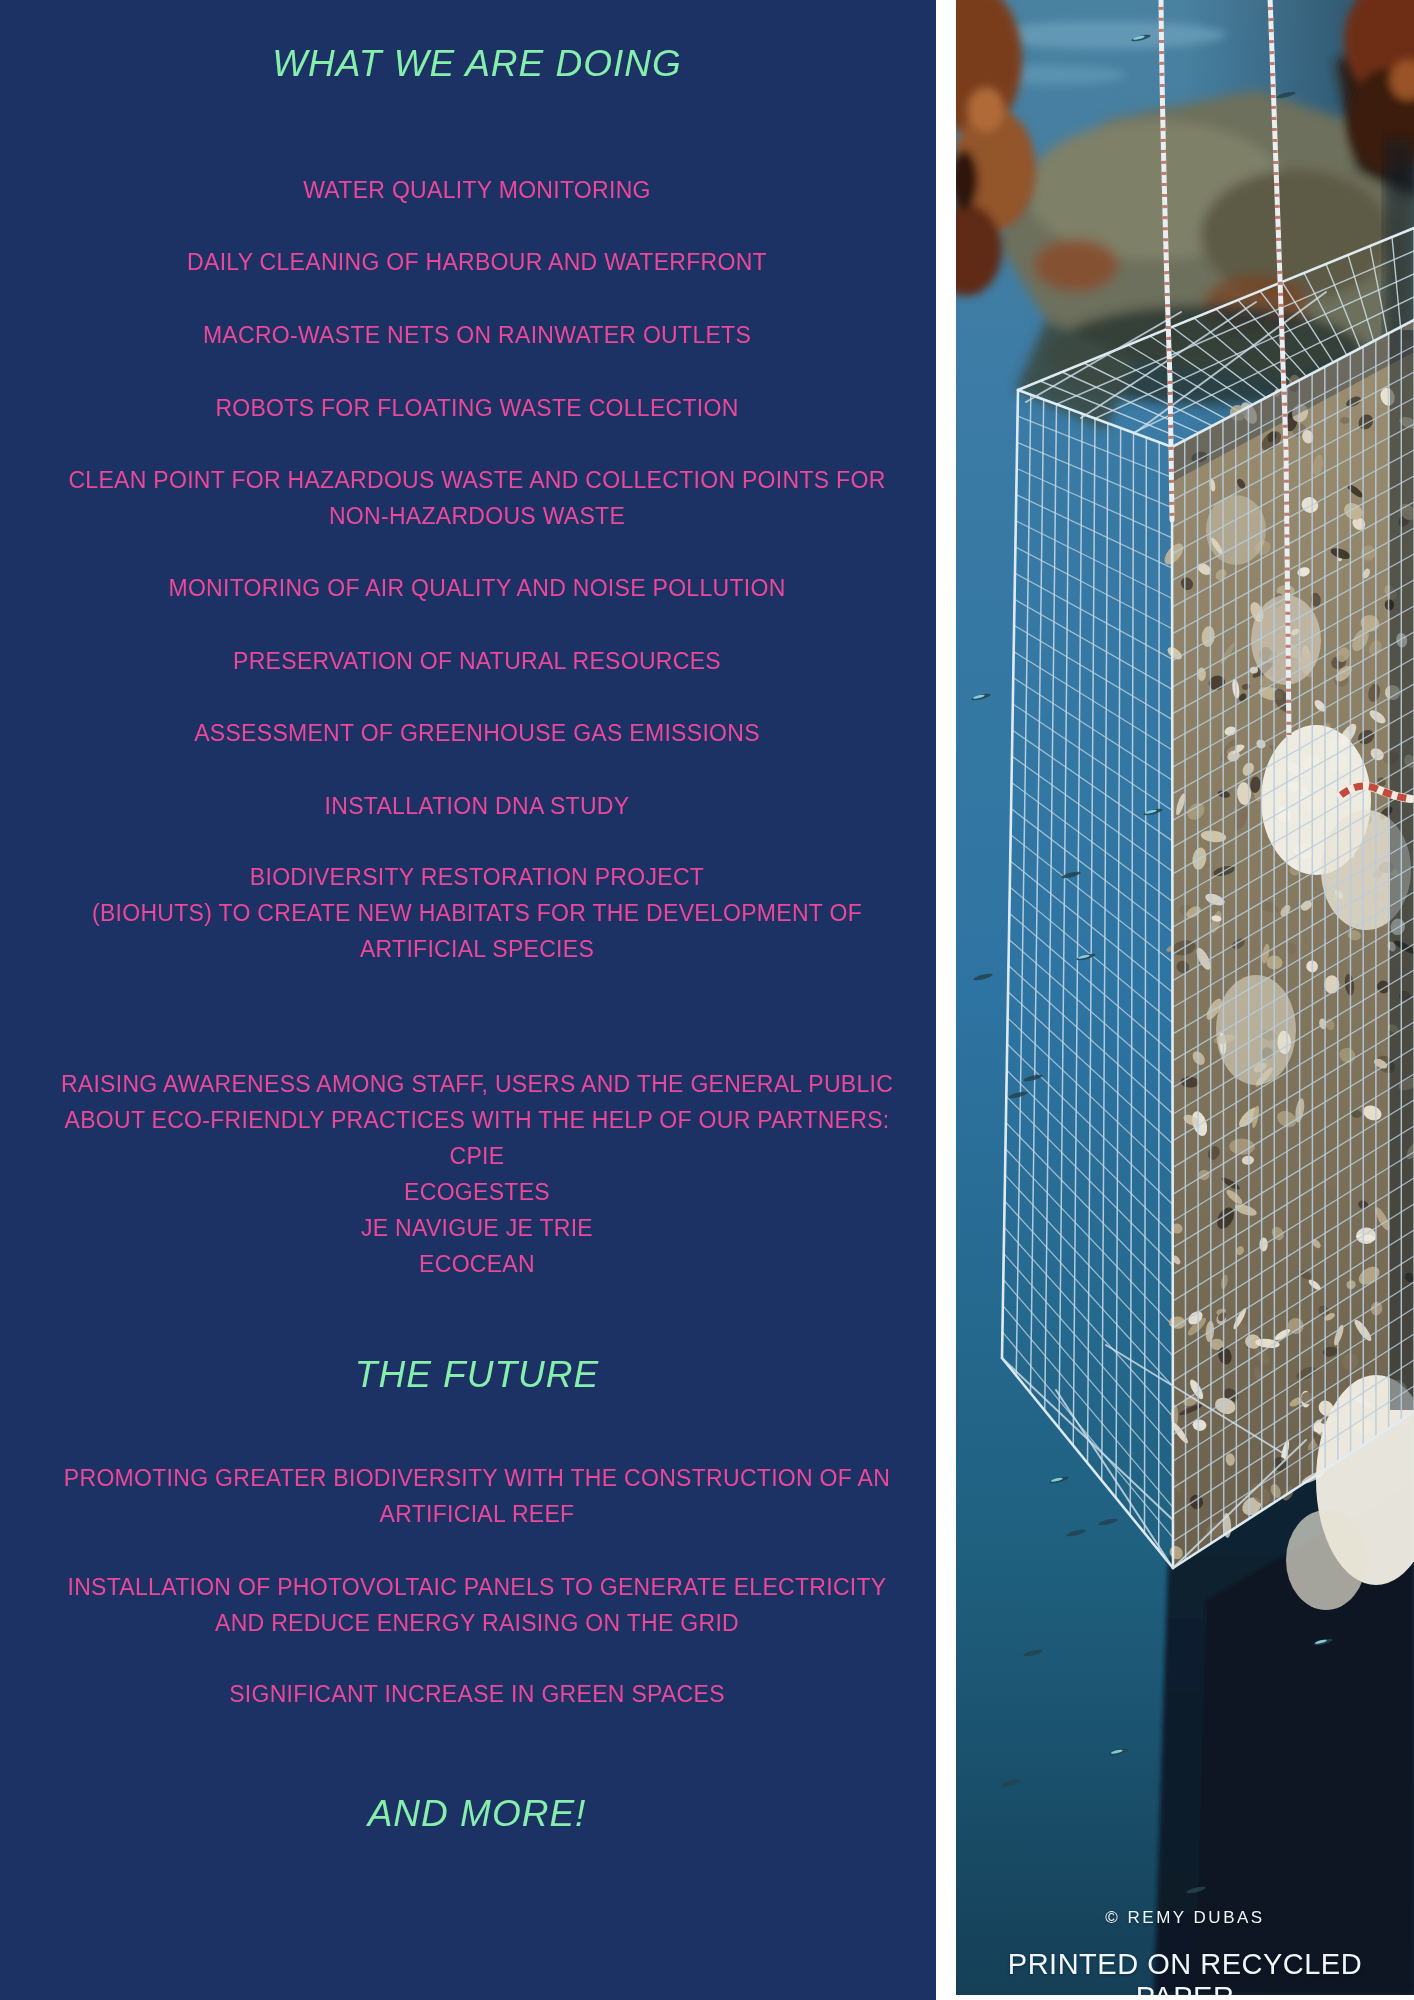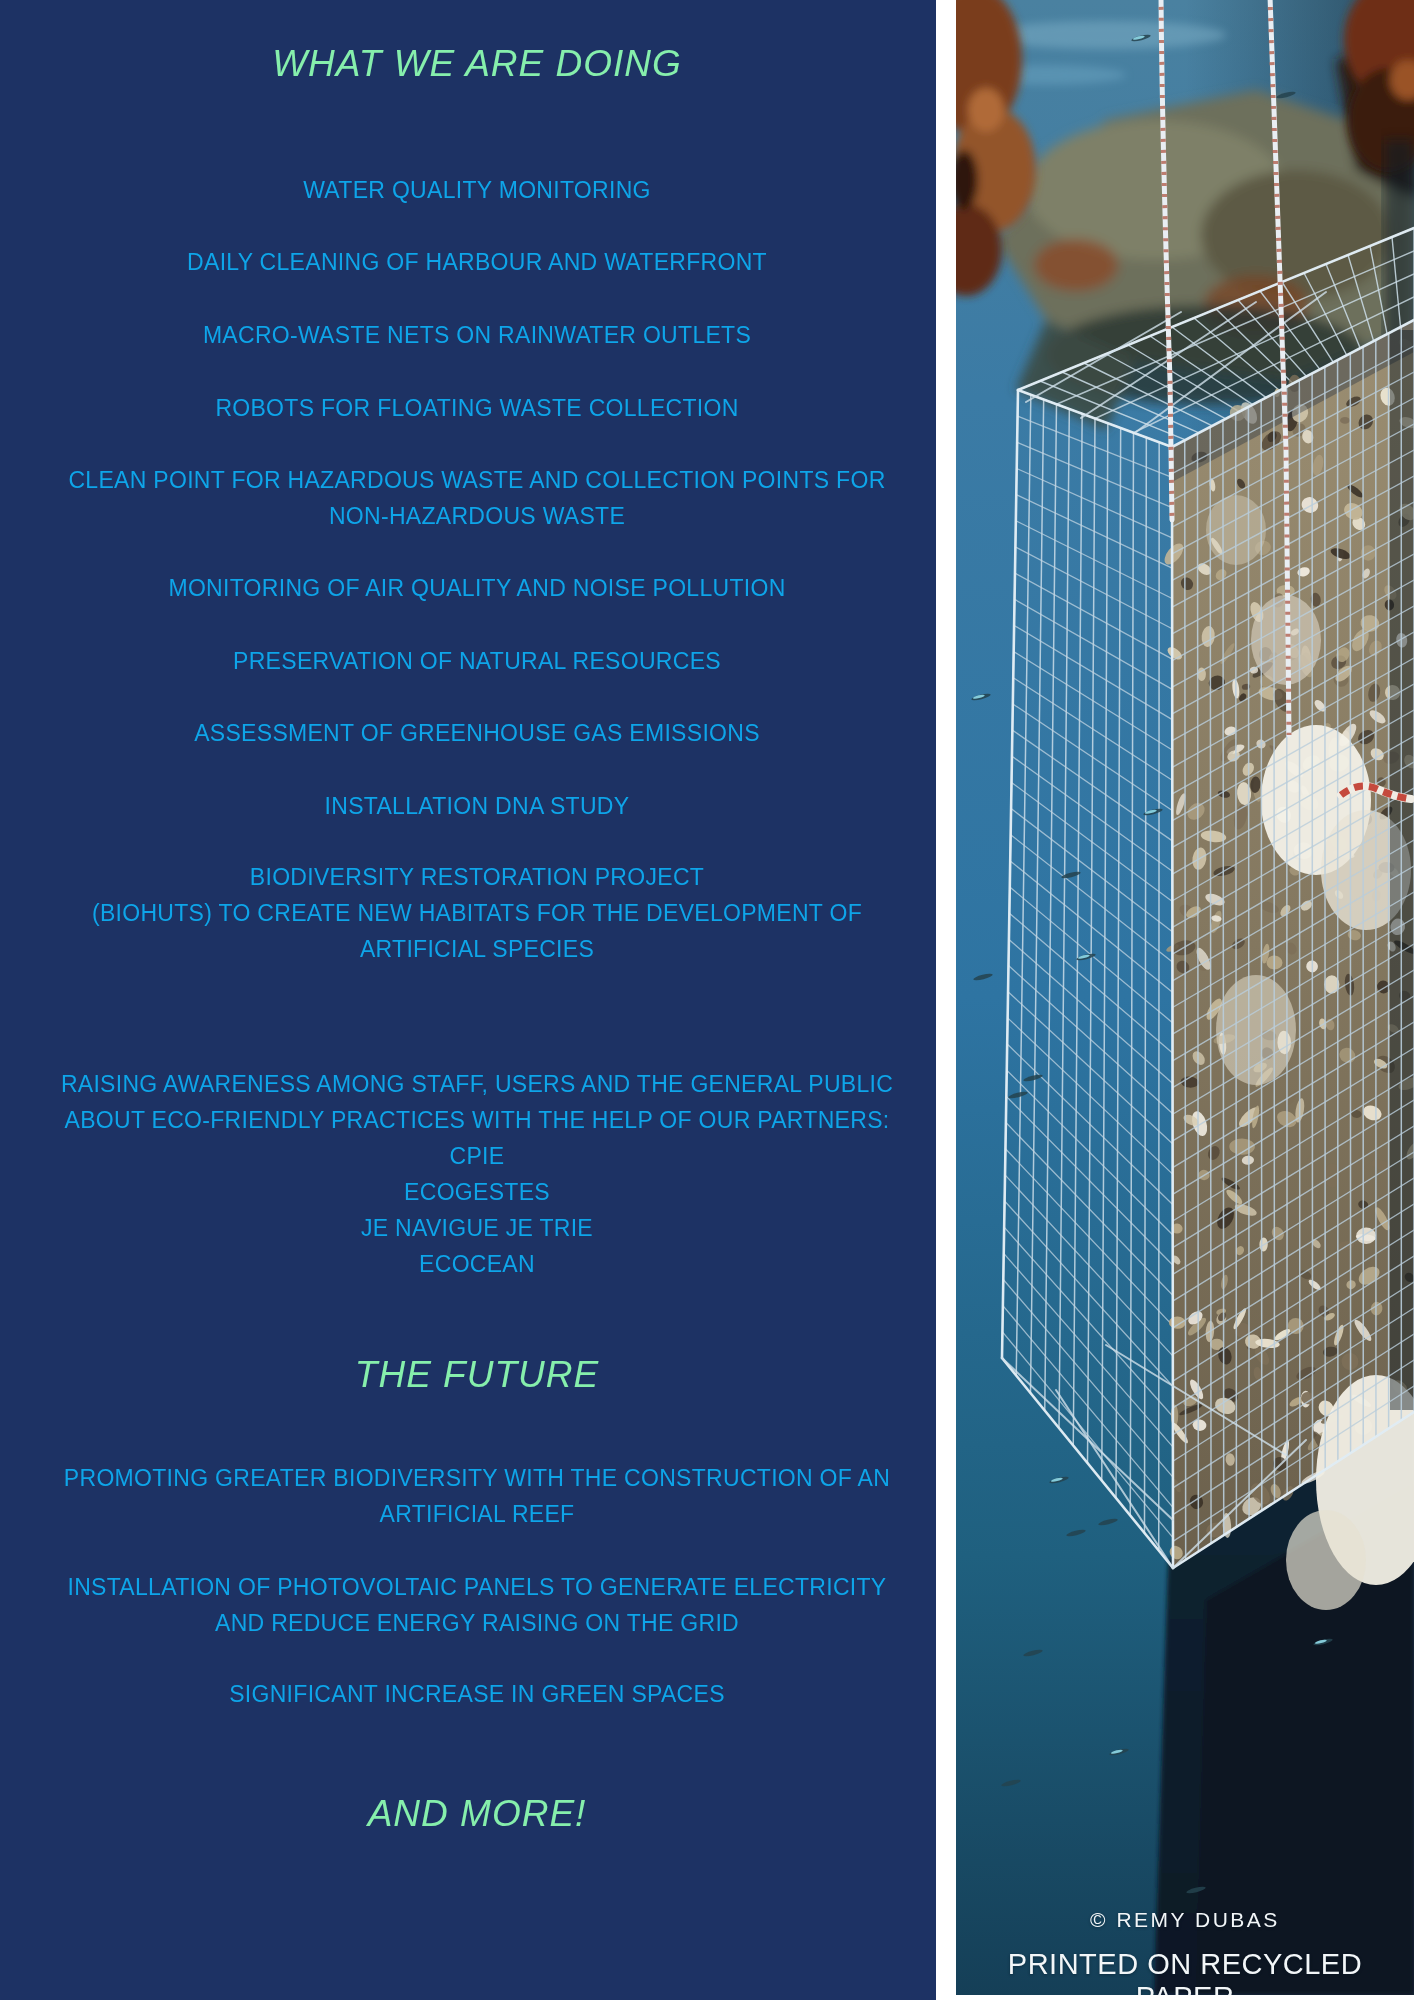--- a/index.html
+++ b/index.html
@@ -1,28 +1,28 @@
 <!DOCTYPE html>
 <html><head>
 <meta charset="utf-8">
 <style>
   html,body{margin:0;padding:0;background:#ffffff;}
   #page{position:relative;width:1414px;height:2000px;background:#ffffff;overflow:hidden;
         font-family:"Liberation Sans",sans-serif;}
   
   #panel{position:absolute;left:0;top:0;width:936px;height:2000px;background:#1d3264;}
-  .tb{position:absolute;left:0;width:954px;text-align:center;color:#0ea5e9;}
+  .tb{position:absolute;left:0;width:954px;text-align:center;color:#ec4899;}
   .line{font-size:23px;line-height:36px;letter-spacing:.3px;white-space:nowrap;}
   .heading{font-size:37px;line-height:46px;letter-spacing:1px;color:#86efac;white-space:nowrap;font-style:italic;}
   
   #photo{position:absolute;left:956px;top:0;width:458px;height:1995px;overflow:hidden;}
   #photo svg{position:absolute;left:0;top:0;}
   .photo-text{position:absolute;left:0;width:458px;text-align:center;color:#f2f6f8;
               text-shadow:0 1px 3px rgba(5,20,30,.45);}
-  #credit{top:1908px;font-size:21px;letter-spacing:2.5px;}
+  #credit{top:1908px;font-size:17px;letter-spacing:2.5px;}
   #footnote{top:1948px;font-size:29px;letter-spacing:.5px;}
 </style>
 </head>
 <body>
 
 <div id="page">
 
   <div id="panel">
 
     <div class="tb heading" style="top:41px">WHAT WE ARE DOING</div>

